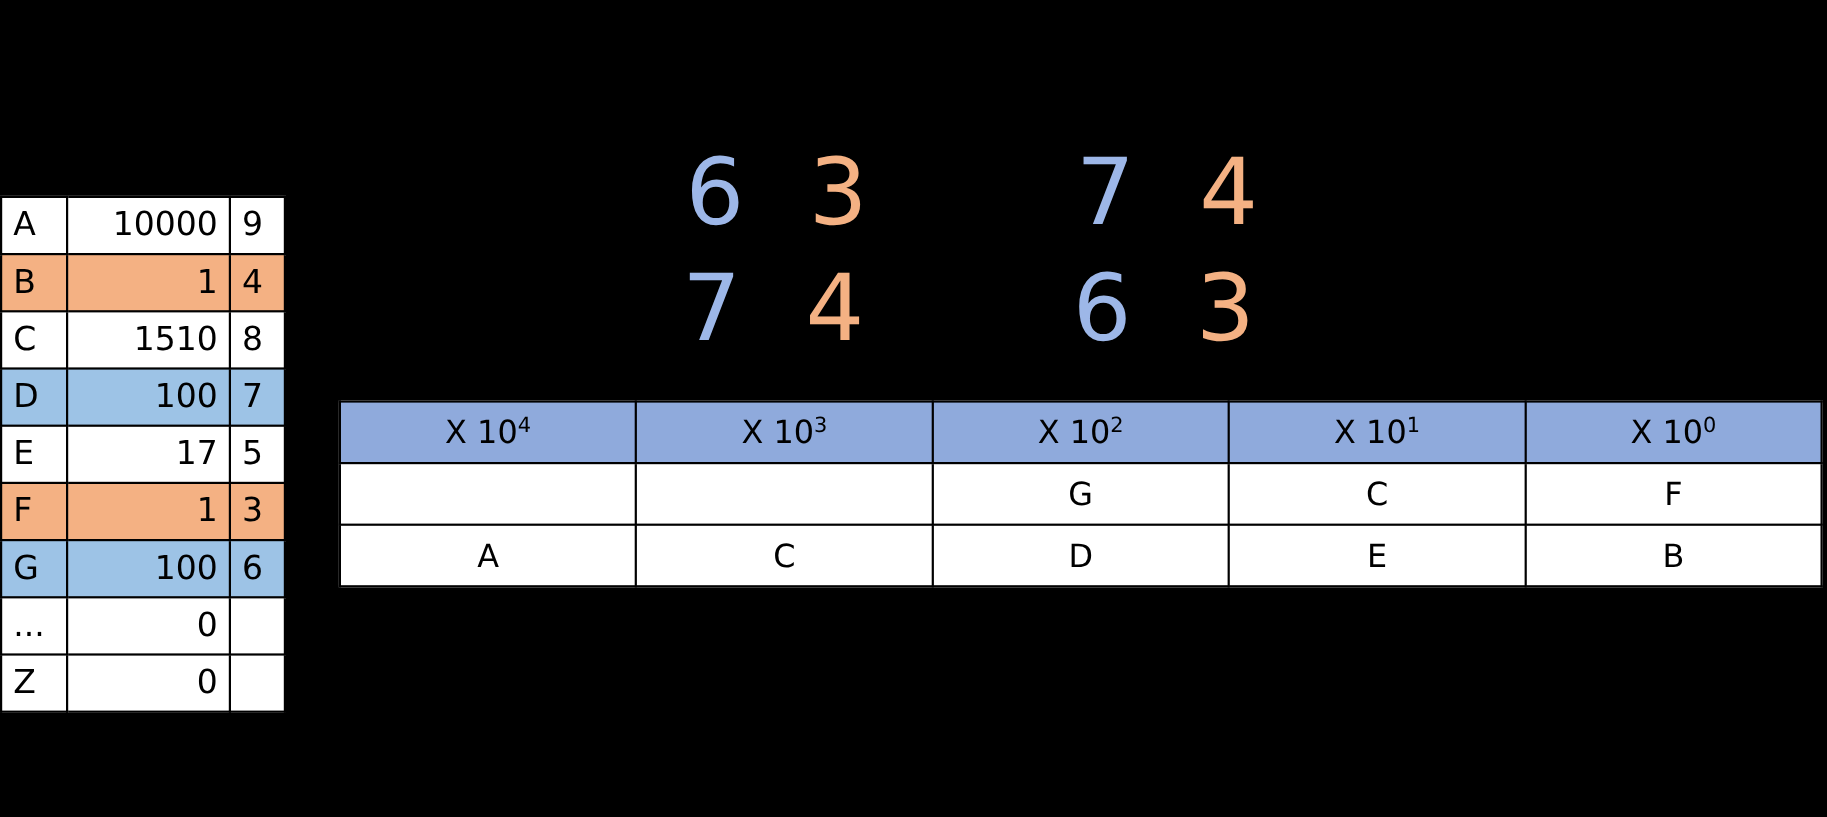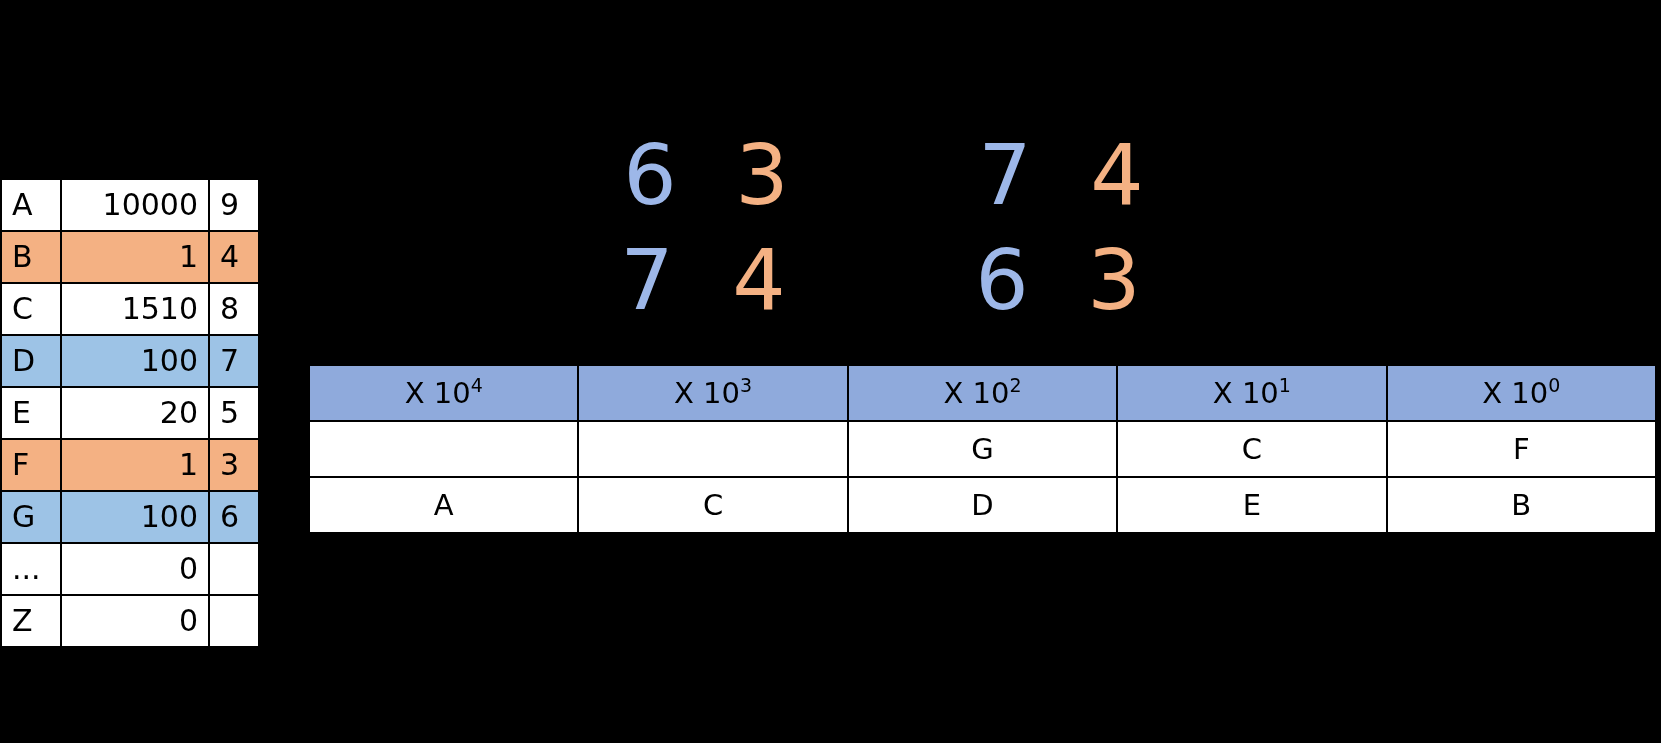--- a/index.html
+++ b/index.html
@@ -126,21 +126,21 @@
         <td class="c-value">1510</td>
         <td class="c-digit">8</td>
       </tr>
       <tr class="hl-blue">
         <td class="c-label">D</td>
         <td class="c-value">100</td>
         <td class="c-digit">7</td>
       </tr>
       <tr>
         <td class="c-label">E</td>
-        <td class="c-value">20</td>
+        <td class="c-value">17</td>
         <td class="c-digit">5</td>
       </tr>
       <tr class="hl-orange">
         <td class="c-label">F</td>
         <td class="c-value">1</td>
         <td class="c-digit">3</td>
       </tr>
       <tr class="hl-blue">
         <td class="c-label">G</td>
         <td class="c-value">100</td>

